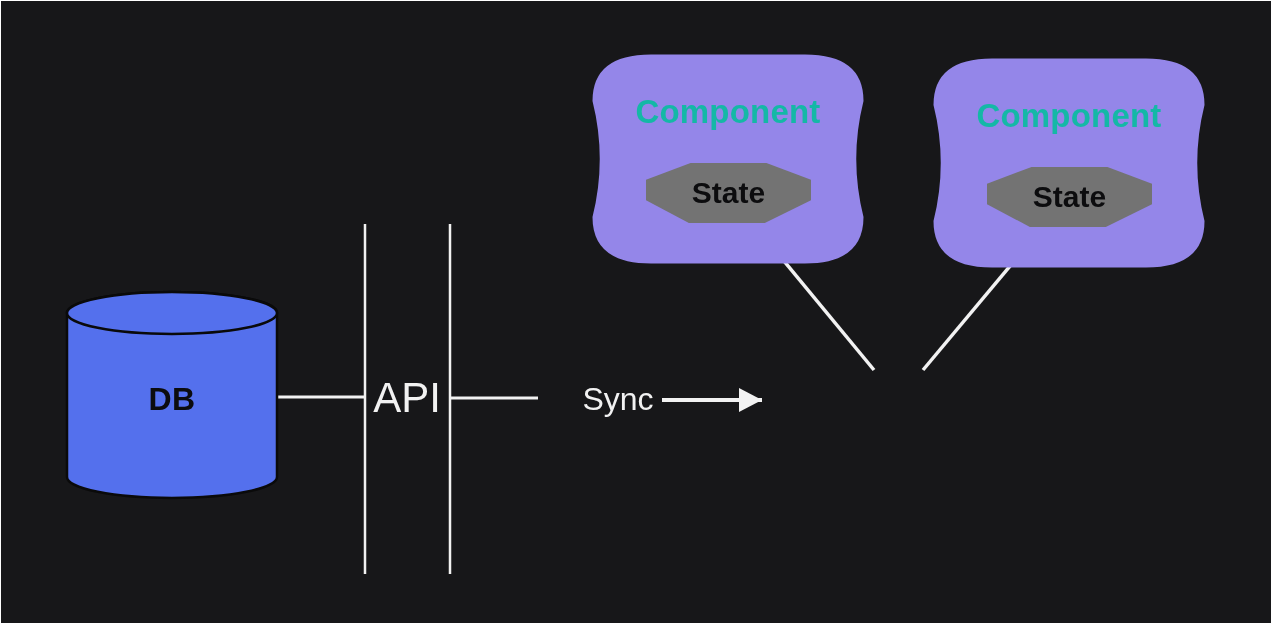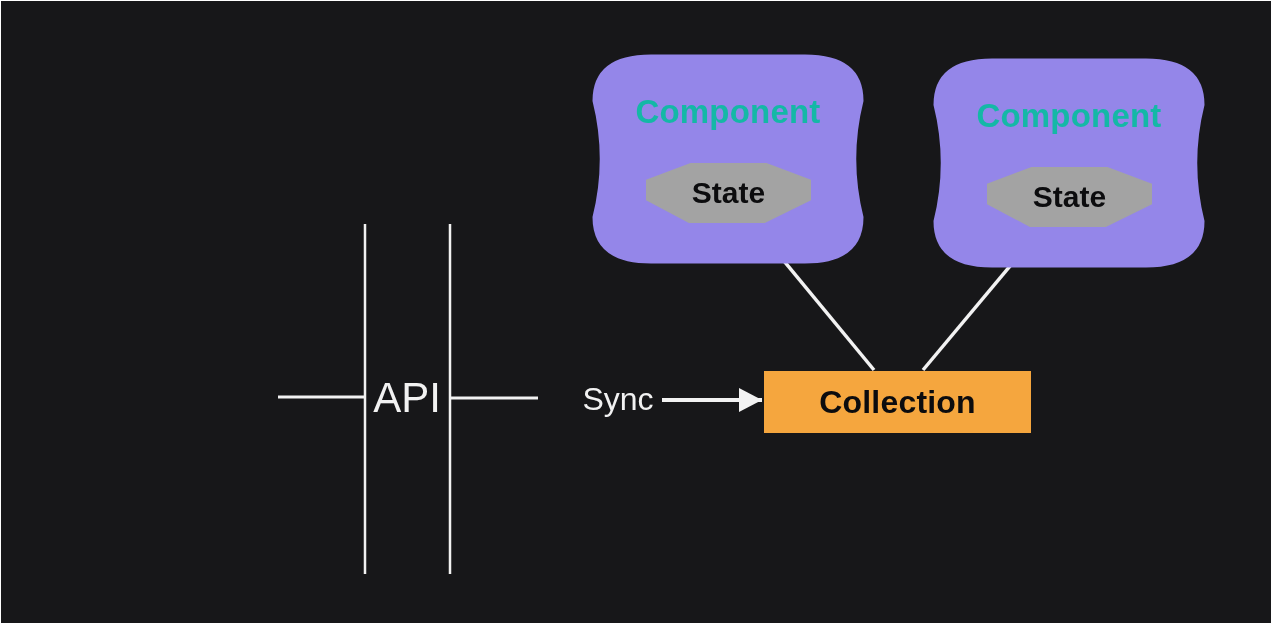--- a/index.html
+++ b/index.html
@@ -44,21 +44,21 @@
   .component-one{left:590px;top:52px;}
   .component-two{left:931px;top:56px;}
   .component-node .blob{position:absolute;left:0;top:0;width:100%;height:100%;}
   .component-label{
     position:absolute;left:0;top:40px;width:100%;
     text-align:center;color:#14b8a6;
     font-size:33px;font-weight:600;letter-spacing:.2px;
   }
   .state-node{
     position:absolute;left:55px;top:110px;width:165px;height:60px;
-    background:#a3a3a3;
+    background:#737373;
     clip-path:polygon(27% 0%, 73% 0%, 100% 28%, 100% 62%, 72% 100%, 26% 100%, 0% 62%, 0% 28%);
     display:flex;align-items:center;justify-content:center;
     color:#0c0c0e;font-size:30px;font-weight:600;
   }
 </style>
 </head>
 <body>
 
 <div class="canvas">
 
@@ -78,28 +78,32 @@
     <line x1="277" y1="396" x2="363" y2="396" stroke="#f2f2f2" stroke-width="3"></line>
 
     <line x1="450" y1="397" x2="537" y2="397" stroke="#f2f2f2" stroke-width="3"></line>
 
     <line x1="661" y1="399" x2="761" y2="399" stroke="#f2f2f2" stroke-width="4" marker-end="url(#tri)"></line>
 
     <line x1="873" y1="369" x2="759" y2="231" stroke="#f2f2f2" stroke-width="3.5" marker-end="url(#vee)"></line>
     <line x1="922" y1="369" x2="1035" y2="234" stroke="#f2f2f2" stroke-width="3.5" marker-end="url(#vee)"></line>
   </svg>
 
+  <div class="db-node">
+    <svg width="214" height="212" viewBox="0 0 214 212">
+      <path d="M 2,24 A 105,21 0 0 1 212,24 L 212,188 A 105,21 0 0 1 2,188 Z" fill="#5470ed" stroke="#0a0a0a" stroke-width="2.5"></path>
+      <ellipse cx="107" cy="24" rx="105" ry="21" fill="#5470ed" stroke="#0a0a0a" stroke-width="2.5"></ellipse>
+    </svg>
+    <div class="db-label">DB</div>
+  </div>
 
   <div class="float-label api-label">API</div>
 
   <div class="float-label sync-label">Sync</div>
 
-  <div class="collection-node">
-    <span>Collection</span>
-  </div>
 
   <div class="component-node component-one">
     <svg class="blob" viewBox="0 0 274 212" preserveAspectRatio="none">
       <path d="M 60,1.5 L 214,1.5 Q 272.5,1.5 272.5,48 Q 258,106 272.5,164 Q 272.5,210.5 214,210.5 L 60,210.5 Q 1.5,210.5 1.5,164 Q 16,106 1.5,48 Q 1.5,1.5 60,1.5 Z" fill="#9486e9"></path>
     </svg>
     <div class="component-label">Component</div>
     <div class="state-node">
       <span>State</span>
     </div>
   </div>

